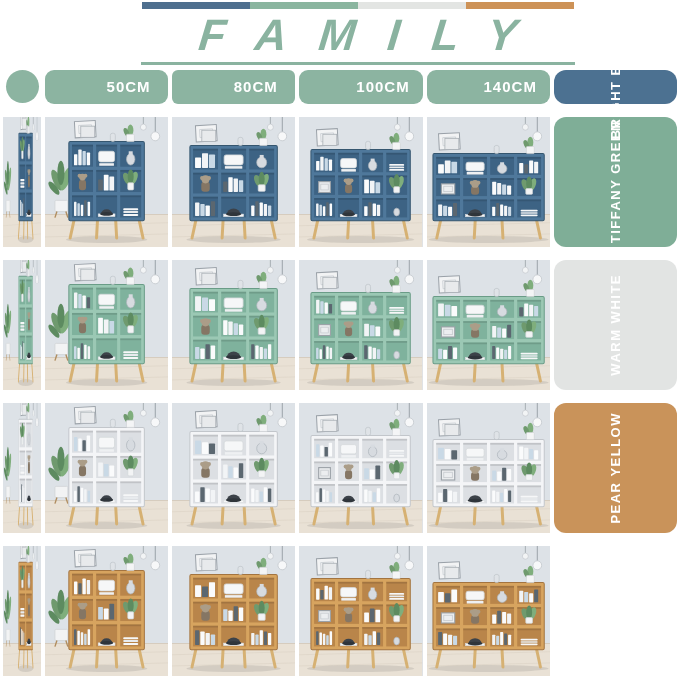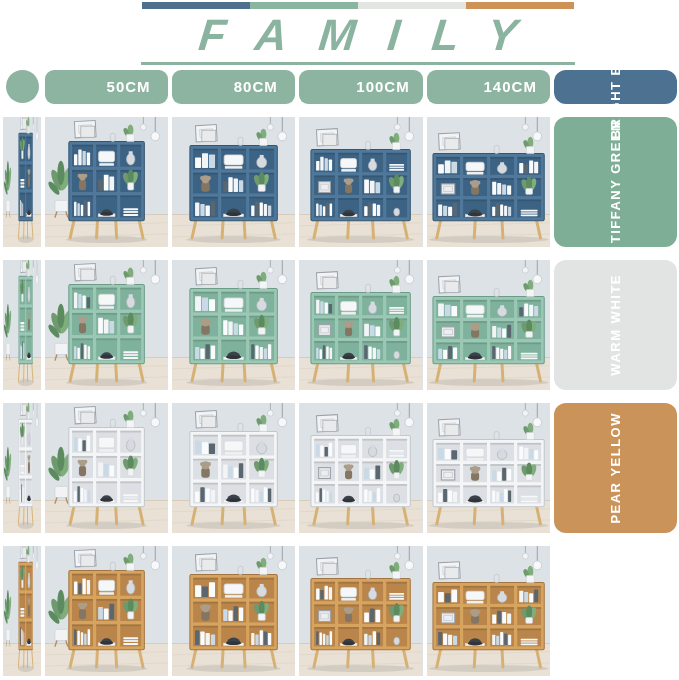--- a/index.html
+++ b/index.html
@@ -53,21 +53,21 @@
         <div class="seg" style="background: rgb(138, 181, 159);"></div>
         <div class="seg" style="background: rgb(227, 229, 227);"></div>
         <div class="seg" style="background: rgb(205, 146, 87);"></div>
       </div>
     <div class="title" style="color: rgb(138, 179, 160);">FAMILY</div>
     <div class="title-underline" style="background: rgb(138, 179, 160);"></div>
   </div>
   <div class="grid">
       <div class="corner-circle" style="background: rgb(140, 180, 161);"></div>
       <div class="size-pill" style="background: rgb(140, 180, 161);">50CM</div>
-      <div class="size-pill" style="background: rgb(140, 180, 161);">80CM</div>
+      <div class="size-pill" style="background: rgb(140, 180, 161); border-radius: 6px;">80CM</div>
       <div class="size-pill" style="background: rgb(140, 180, 161);">100CM</div>
       <div class="size-pill" style="background: rgb(140, 180, 161);">140CM</div>
       <div class="row-badge" style="background: rgb(76, 113, 145);">
         <span>BRIGHT BLUE</span>
       </div>
       <div class="photo-cell">
         <svg viewBox="0 0 124 128" preserveAspectRatio="none" xmlns="http://www.w3.org/2000/svg">
           <rect x="0" y="0" width="124" height="96" fill="#dde2e7"></rect>
           <rect x="0" y="96" width="124" height="32" fill="#e9e1d5"></rect>
           <line x1="0" y1="96" x2="124" y2="96" stroke="#d6ccbe" stroke-width="1"></line>

